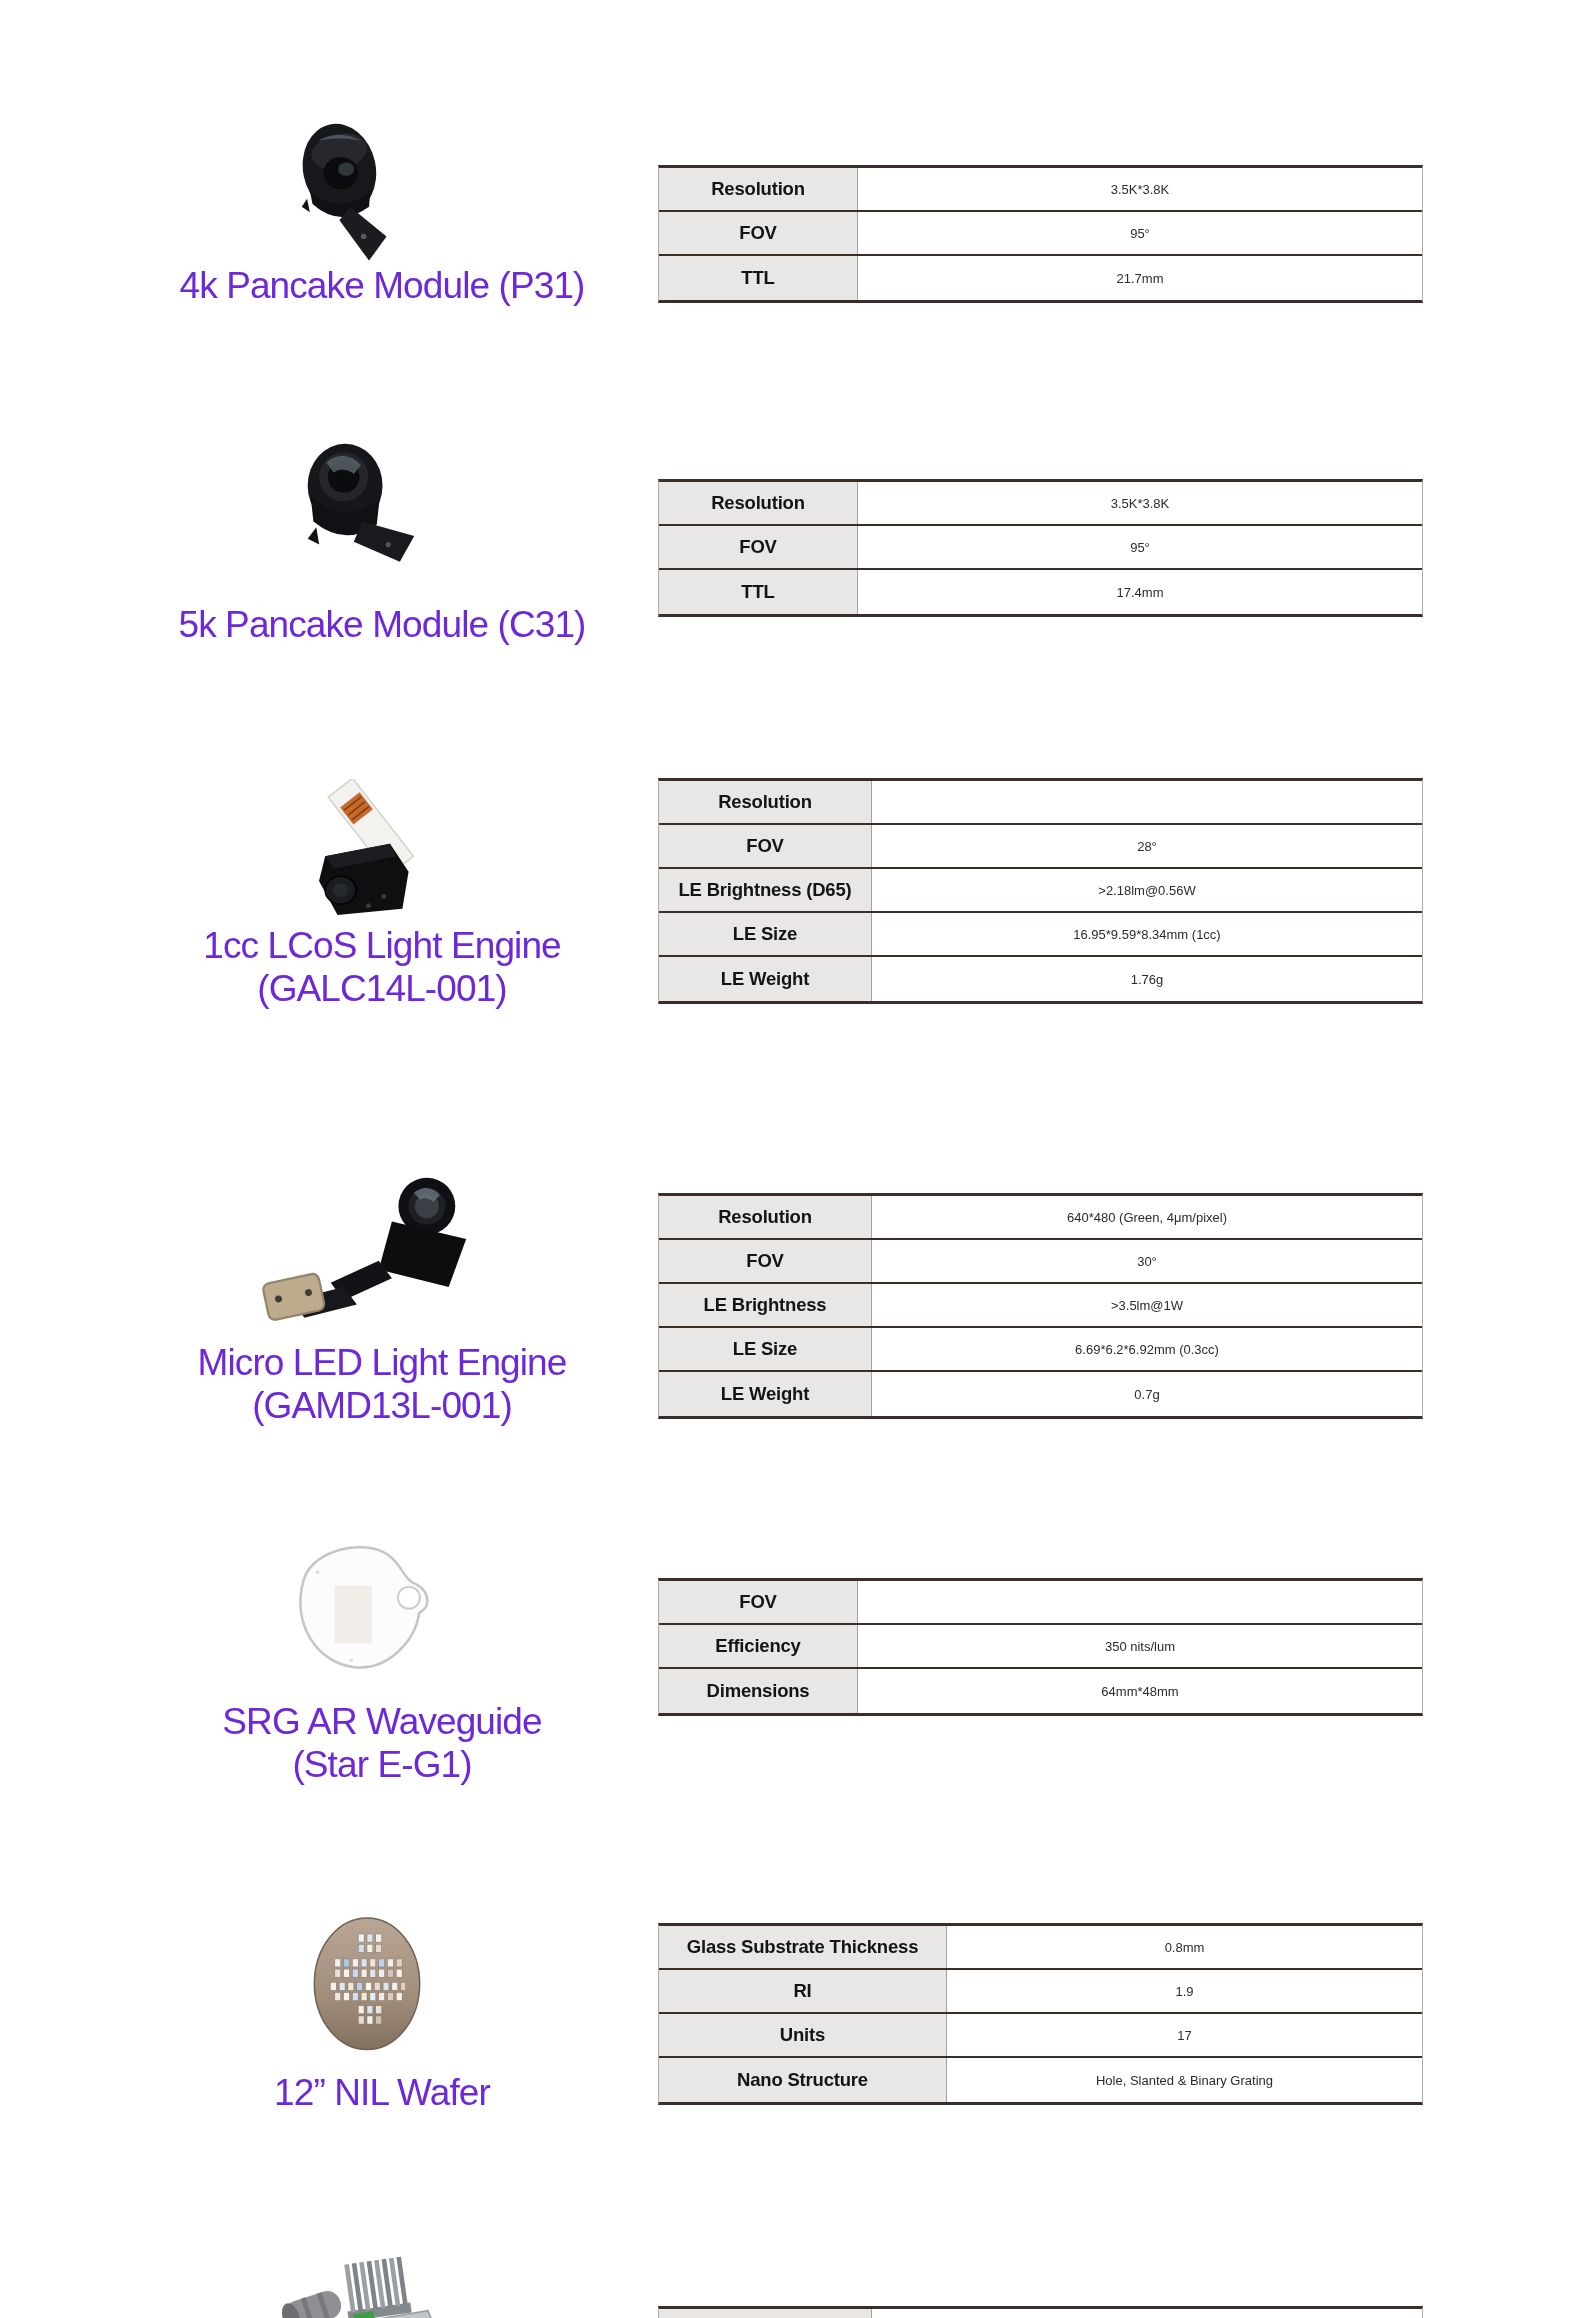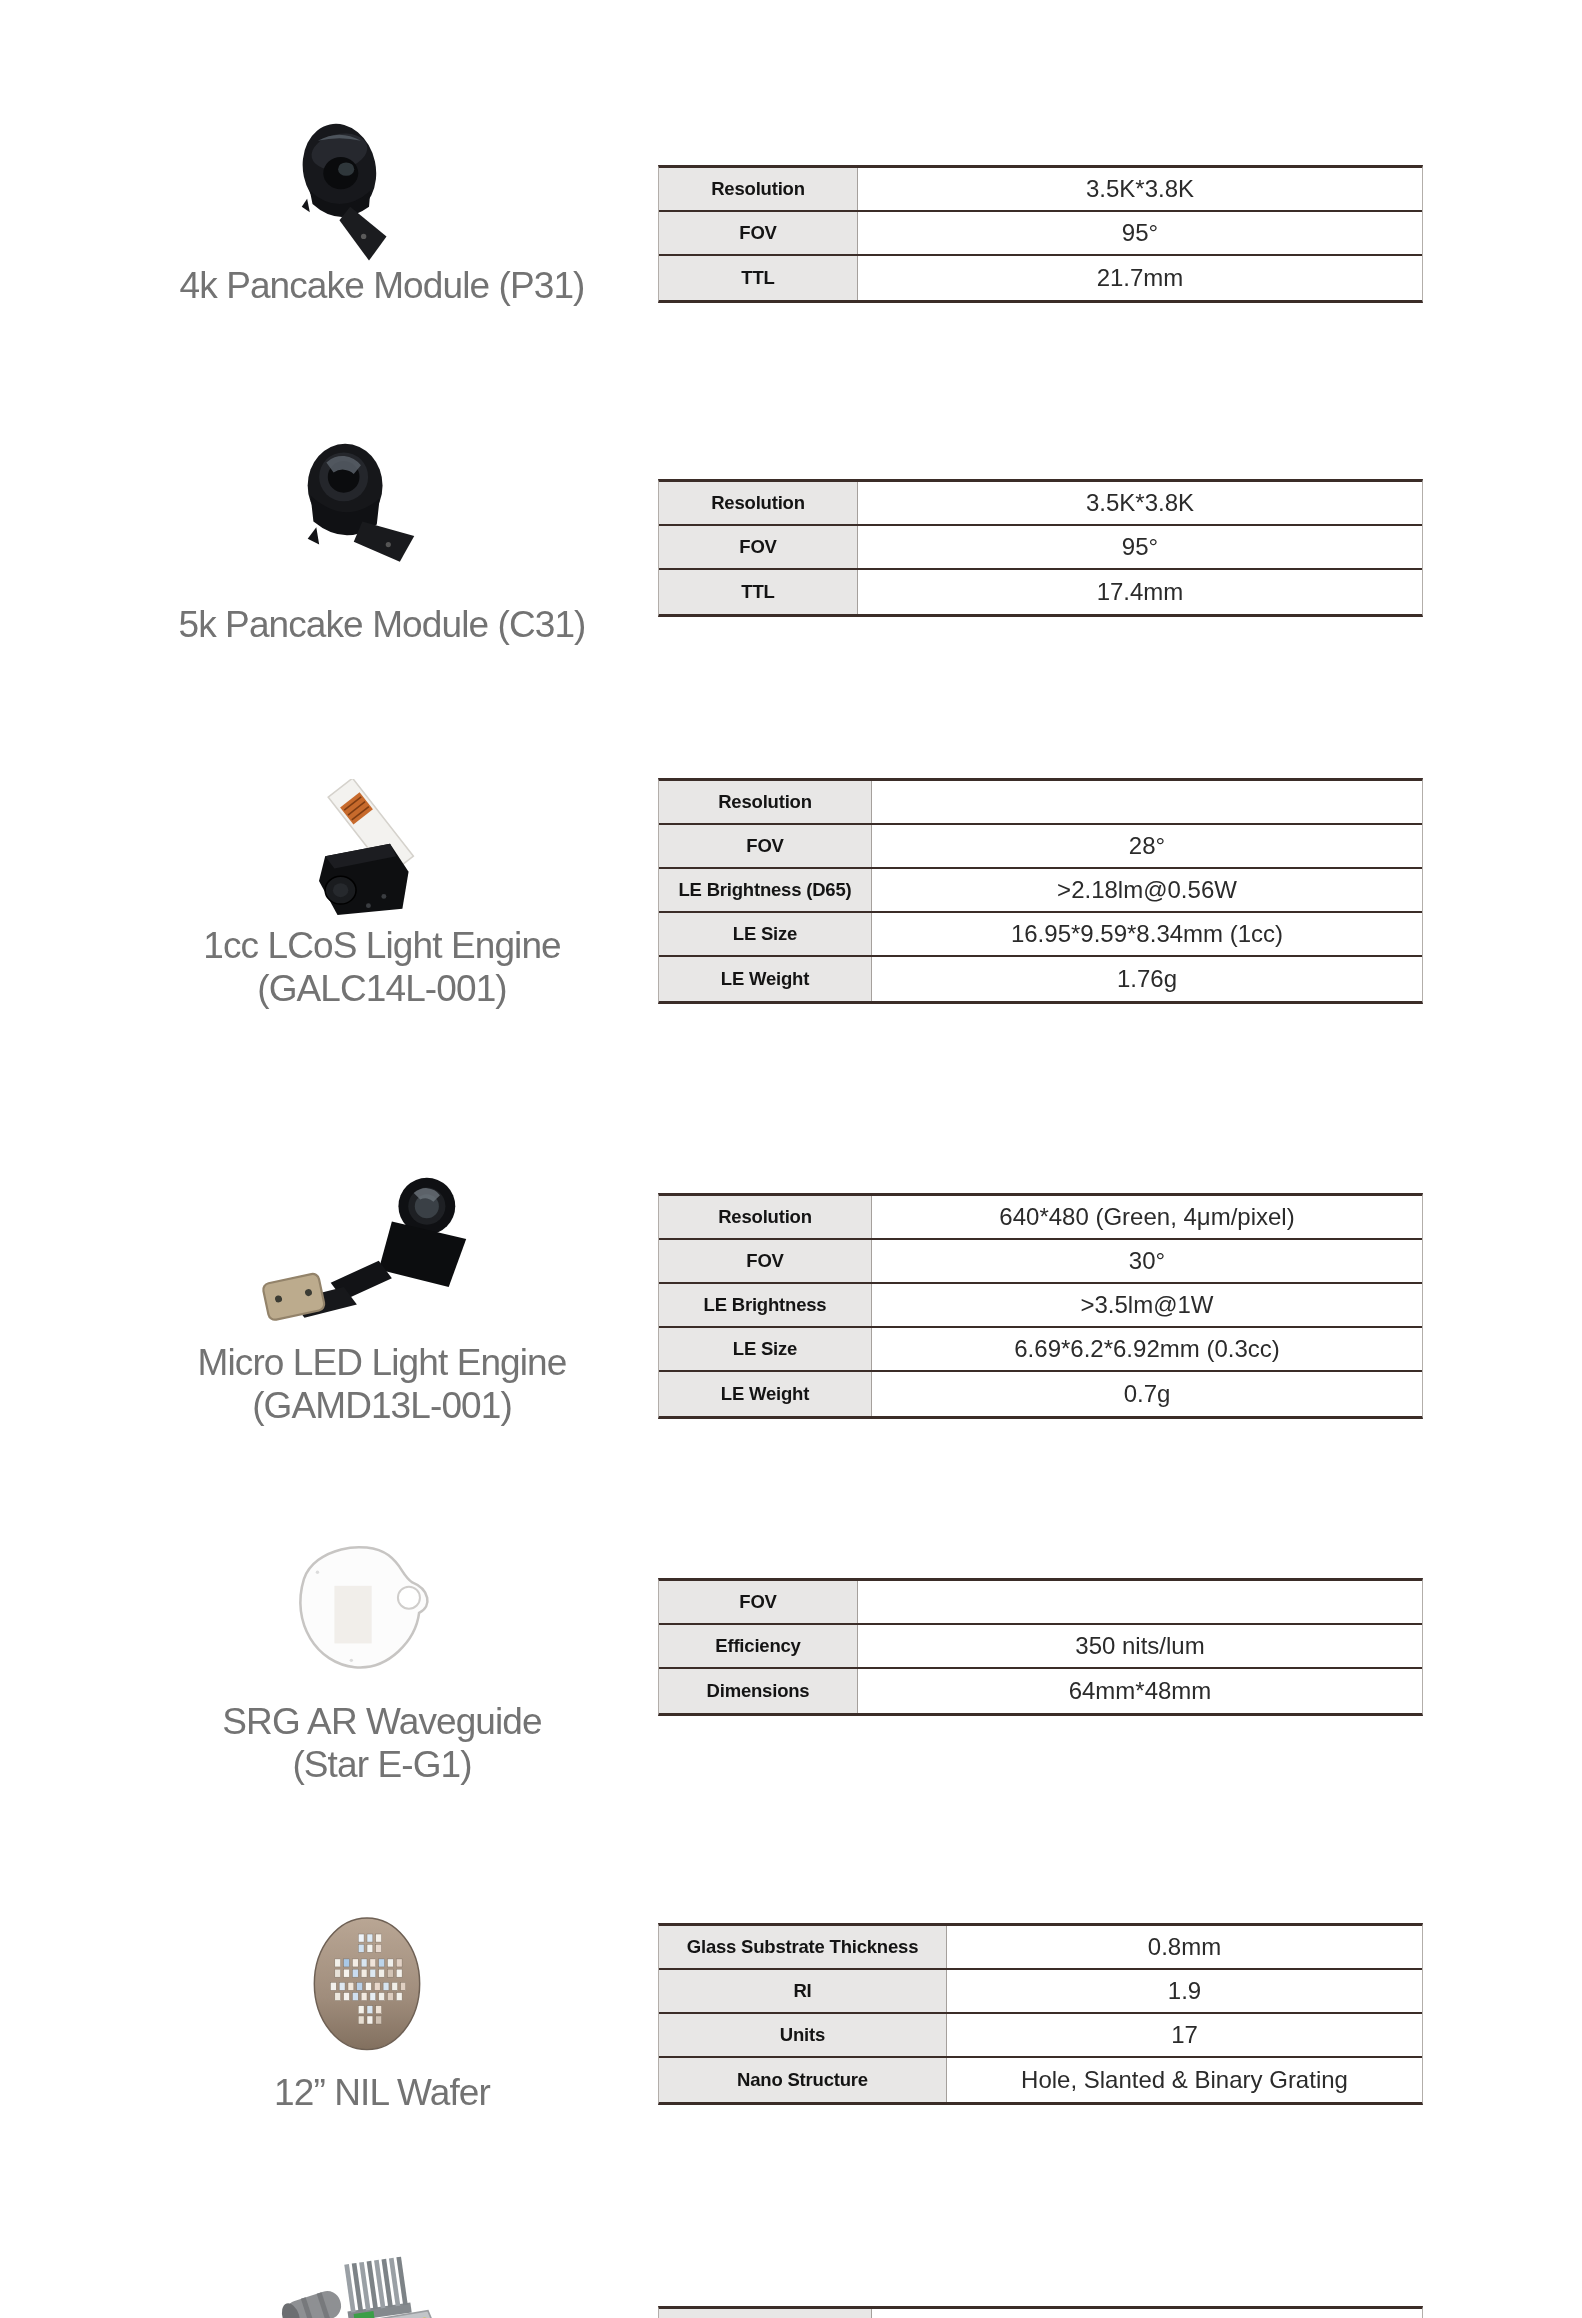--- a/index.html
+++ b/index.html
@@ -4,40 +4,40 @@
 <style>
   html,body{margin:0;padding:0}
   body{
     width:1583px;height:3405px;position:relative;background:#ffffff;
     font-family:"Liberation Sans", sans-serif;overflow:hidden;
   }
   .section{position:absolute;left:0;top:0;width:1583px;height:0}
   .photo{position:absolute;display:block}
   .caption{
     position:absolute;left:53px;width:658px;text-align:center;
-    font-size:37px;line-height:43px;font-weight:500;color:#737373;
+    font-size:37px;line-height:43px;font-weight:500;color:#6d28d9;
     letter-spacing:-0.9px;white-space:pre-line;
   }
   .spec-table{
     position:absolute;left:658px;width:765px;box-sizing:border-box;
     border-top:3.2px solid #3b2d28;border-bottom:3.2px solid #3b2d28;
     border-left:0.9px solid #b3aeaa;border-right:0.9px solid #b3aeaa;
     background:#fff;
   }
   .spec-row{display:flex;height:44px;box-sizing:border-box;border-bottom:2.8px solid #3b2d28}
   .spec-row:last-child{border-bottom:none}
   .spec-label{
     flex:0 0 var(--lw,199px);box-sizing:border-box;background:#e8e7e6;
     border-right:0.9px solid #a5a09c;display:flex;align-items:center;justify-content:center;
     font-weight:700;font-size:18.5px;color:#141414;text-align:right;padding:0 6.5px;
     letter-spacing:-0.2px;
   }
   .spec-value{
     flex:1;display:flex;align-items:center;justify-content:center;
-    font-size:24px;color:#2b2b2b;letter-spacing:0;
+    font-size:13px;color:#2b2b2b;letter-spacing:0;
   }
 </style>
 </head>
 <body>
 
 <div id="catalog">
     <div class="section">
       <div class="photo" style="left: 278px; top: 118px; width: 139px; height: 148px;"><svg viewBox="0 0 100 110" preserveAspectRatio="xMidYMid meet" style="width: 100%; height: 100%;">
 <ellipse cx="44" cy="38" rx="27" ry="34" fill="#17181c" transform="rotate(-12 44 38)"></ellipse>
 <ellipse cx="44" cy="25" rx="21" ry="13" fill="#26282e" transform="rotate(-12 44 25)"></ellipse>

